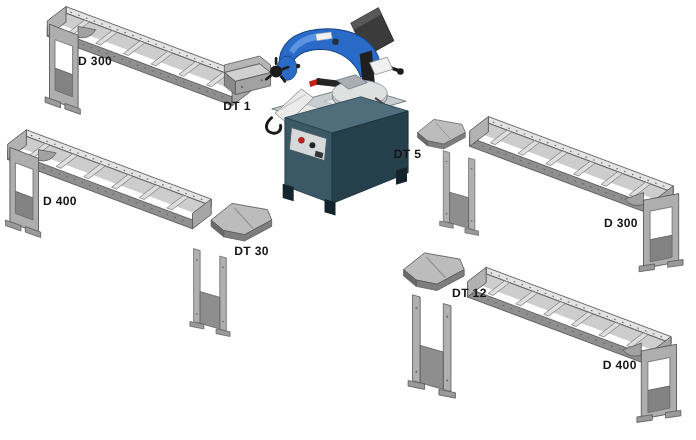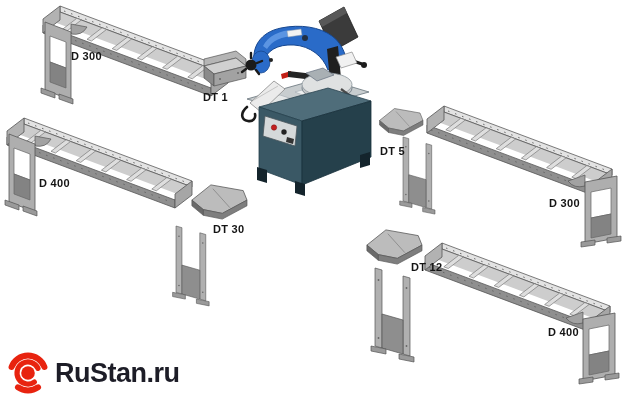--- a/index.html
+++ b/index.html
@@ -9,21 +9,21 @@
   }
   .stage svg.illustration{position:absolute;left:0;top:0;}
   .lbl{
     position:absolute;font-weight:bold;font-size:11px;line-height:12px;color:#141414;
     letter-spacing:.3px;white-space:nowrap;
   }
   .lbl-d300-left{left:71px;top:50px;}
   .lbl-dt2{left:203px;top:91px;}
   .lbl-d400-left{left:39px;top:177px;}
   .lbl-dt20{left:213px;top:223px;}
-  .lbl-dt5{left:380px;top:135px;margin-top:10px;}
+  .lbl-dt5{left:358px;top:135px;}
   .lbl-d300-right{left:549px;top:197px;}
   .lbl-dt12{left:363px;top:261px;padding-left:48px;}
   .lbl-d400-right{left:548px;top:326px;}
   .logo{
     position:absolute;left:6px;top:351px;display:flex;align-items:center;gap:5px;
   }
   .logo-text{
     font-weight:800;font-size:27px;letter-spacing:-0.5px;color:#1d1d27;line-height:44px;
   }
 </style>
@@ -205,25 +205,14 @@
 
   <div class="lbl lbl-d300-left">D 300</div>
   <div class="lbl lbl-dt2">DT 1</div>
   <div class="lbl lbl-d400-left">D 400</div>
   <div class="lbl lbl-dt20">DT 30</div>
   <div class="lbl lbl-dt5">DT 5</div>
   <div class="lbl lbl-d300-right">D 300</div>
   <div class="lbl lbl-dt12">DT 12</div>
   <div class="lbl lbl-d400-right">D 400</div>
 
-  <div class="logo">
-    <svg width="44" height="44" viewBox="0 0 44 44">
-      <g stroke="#e8230f" fill="none" stroke-linecap="round">
-        <path d="M5.56,16.01 A17.5,17.5 0 0 1 38.44,16.01" stroke-width="6"></path>
-        <path d="M11.96,36.33 A17.5,17.5 0 0 0 32.04,36.33" stroke-width="6"></path>
-        <path d="M31.97,17.35 A11,11 0 1 0 28.31,31.01" stroke-width="5.2"></path>
-      </g>
-      <circle cx="22" cy="22" r="6.8" fill="#e8230f"></circle>
-    </svg>
-    <span class="logo-text">RuStan.ru</span>
-  </div>
 
 </div>
 
 </body></html>

